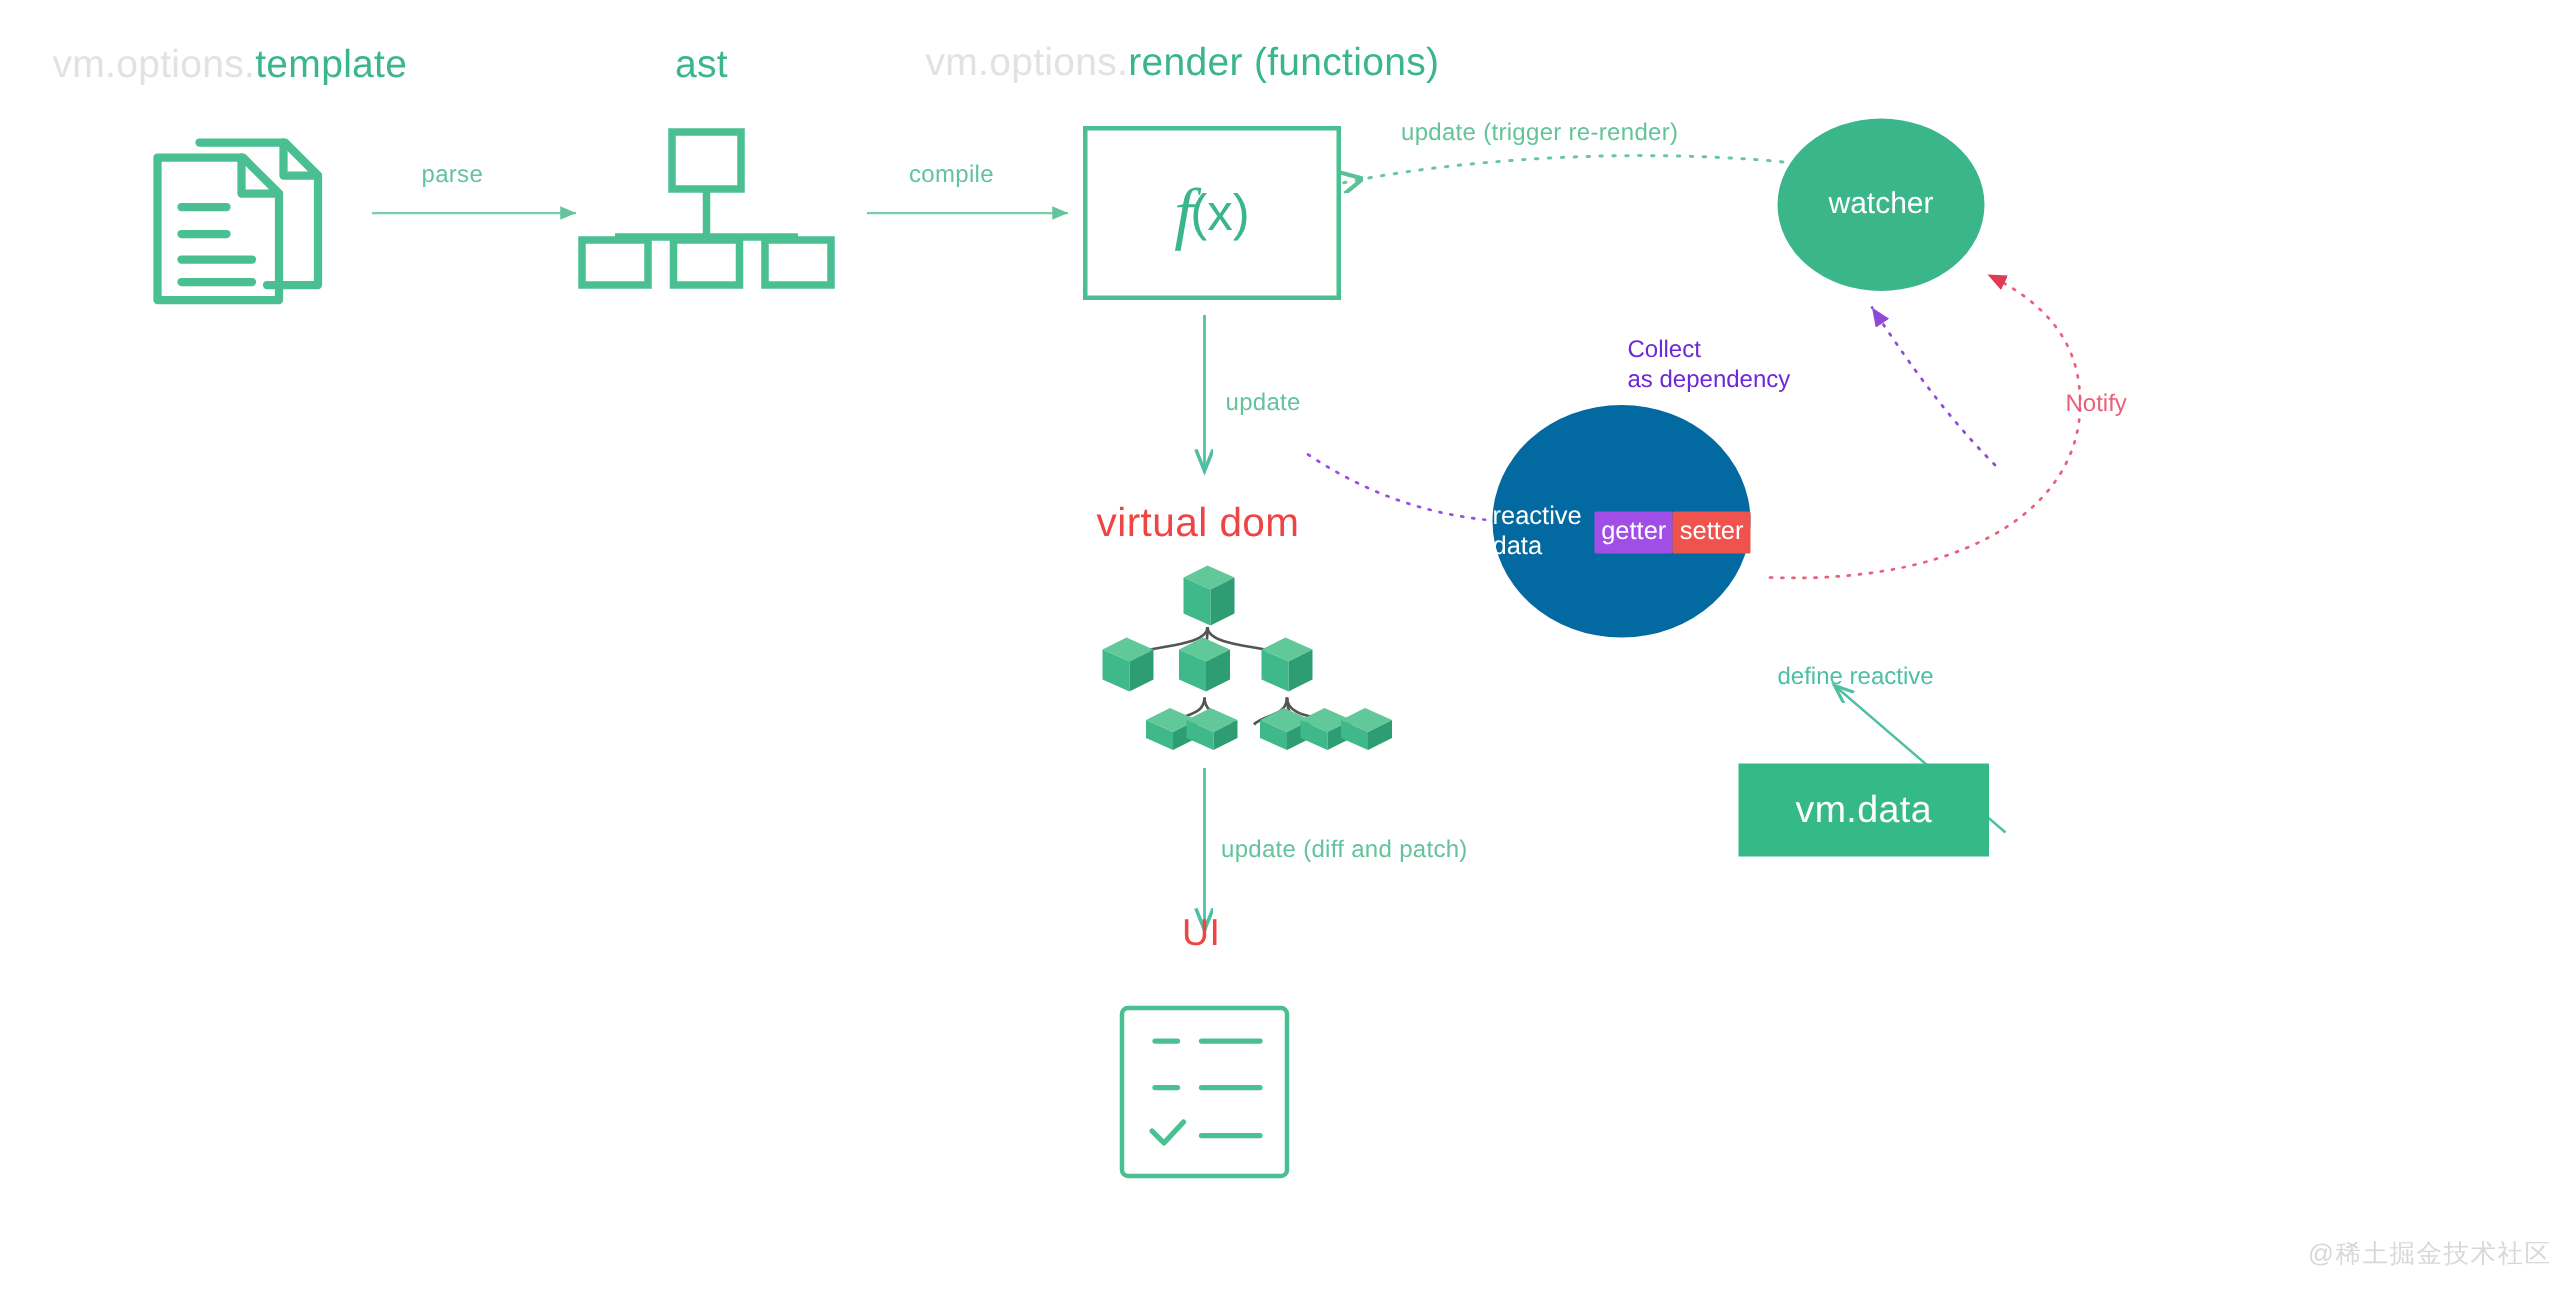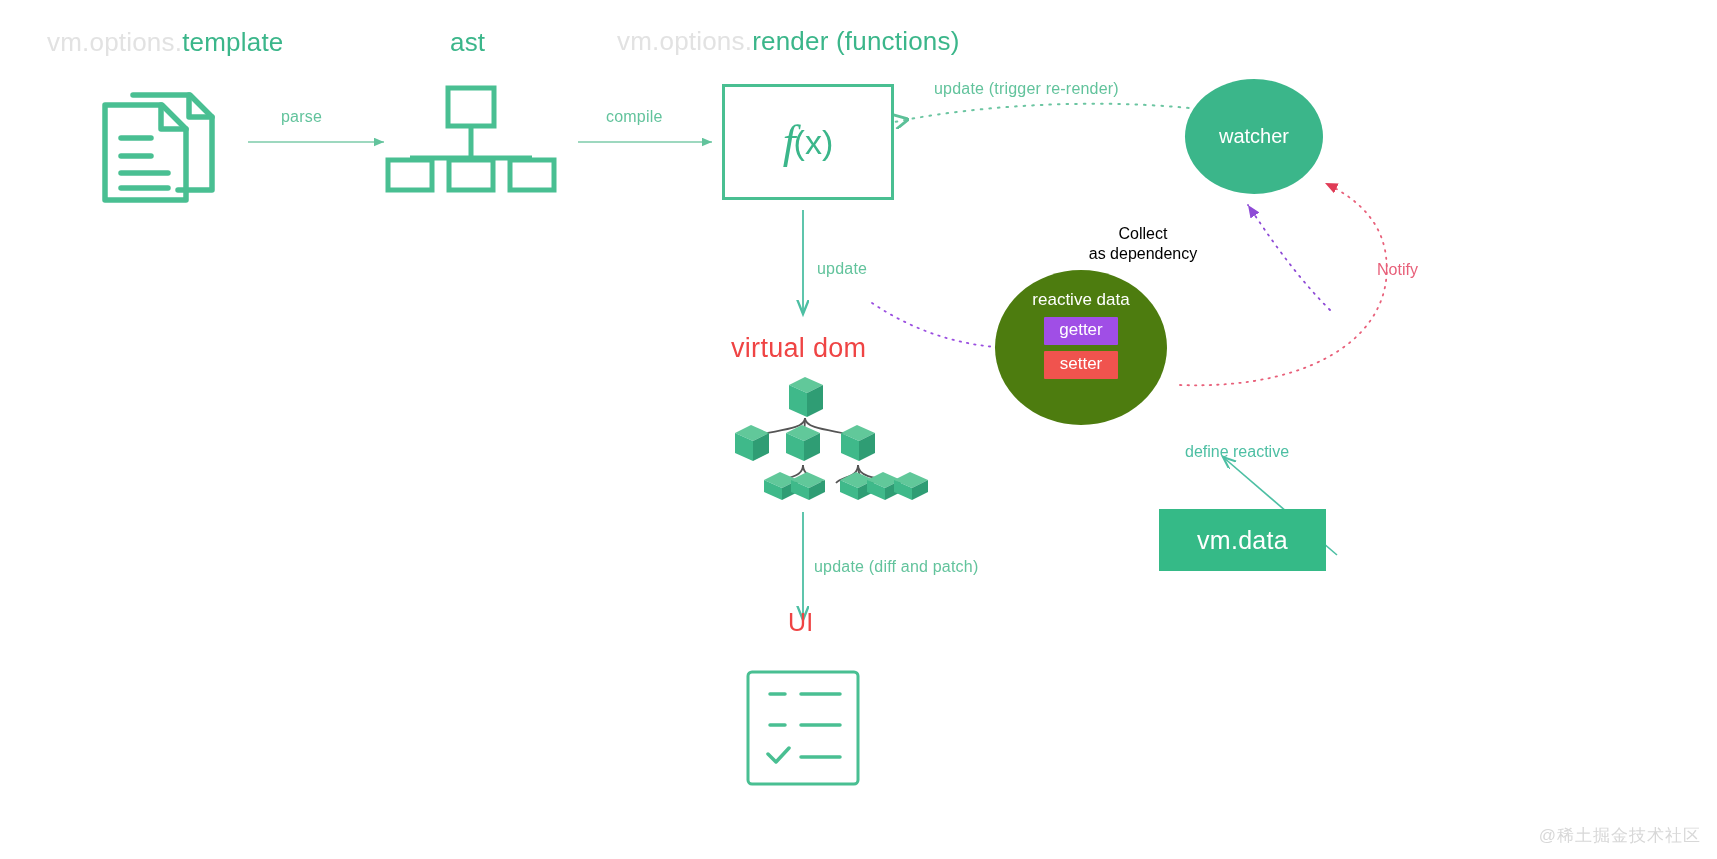--- a/index.html
+++ b/index.html
@@ -69,23 +69,22 @@
     color: #ffffff;
     font-size: 20px;
   }
 
   
   .reactive-ellipse {
     position: absolute;
     width: 172px;
     height: 155px;
     border-radius: 50%;
-    background: #4d7c0f;
+    background: #0369a1;
     display: flex;
-    flex-direction: column;
     align-items: center;
     padding-top: 20px;
     box-sizing: border-box;
   }
   .reactive-title {
     color: #ffffff;
     font-size: 17px;
     margin-bottom: 7px;
   }
   .chip {
@@ -136,22 +135,21 @@
     font-family: "Liberation Sans", sans-serif;
     font-size: 34px;
     color: #3bb68a;
     line-height: 1;
     margin-left: -2px;
   }
 
   
   .purple-label {
     font-size: 16px;
-    color: #000000;
-    text-align: center;
+    color: #6d28d9;
     line-height: 1.25;
   }
   .red-label {
     font-size: 16px;
     color: #e8607a;
   }
   .teal-label {
     font-size: 16px;
     color: #4dbfa3;
   }
@@ -323,21 +321,21 @@
       <rect x="748" y="672" width="110" height="112" rx="4" stroke-width="3"></rect>
       <path d="M770,694 L785,694" stroke-width="3.5"></path>
       <path d="M801,694 L840,694" stroke-width="3.5"></path>
       <path d="M770,725 L785,725" stroke-width="3.5"></path>
       <path d="M801,725 L840,725" stroke-width="3.5"></path>
       <path d="M768,754 L776,762 L789,748" stroke-width="3.5"></path>
       <path d="M801,757 L840,757" stroke-width="3.5"></path>
     </g>
   </svg>
 
-  <div class="lbl heading" style="left:47px; top:27px;">
+  <div class="lbl heading" style="left:35px; top:27px;">
     <span class="dim">vm.options.</span><span>template</span>
   </div>
 
   <div class="lbl heading plain" style="left:450px; top:27px;">ast</div>
 
   <div class="lbl heading" style="left:617px; top:26px;">
     <span class="dim">vm.options.</span><span>render (functions)</span>
   </div>
 
   <div class="lbl edge-label" style="left:281px; top:107px;">parse</div>

